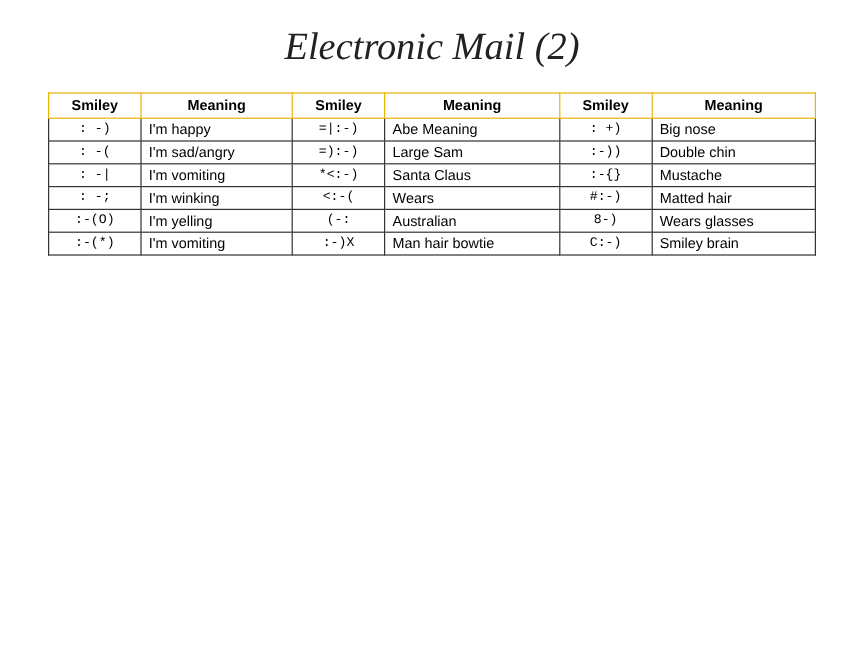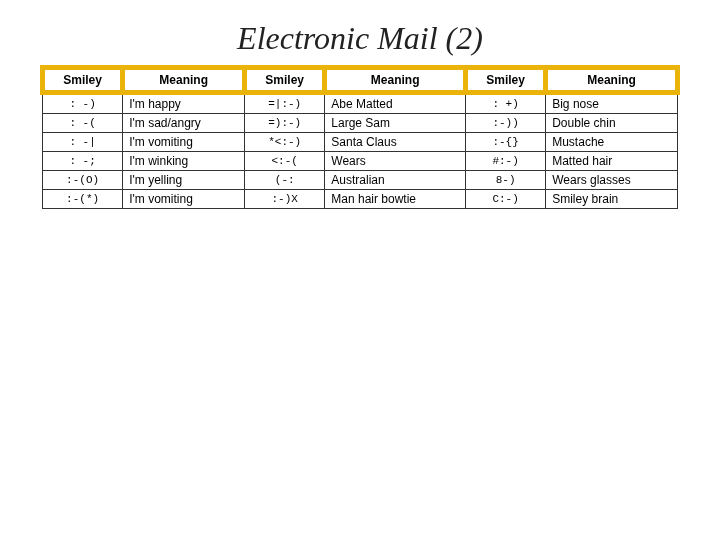--- a/index.html
+++ b/index.html
@@ -14,37 +14,37 @@
       width: 720px;
       height: 540px;
       display: flex;
       flex-direction: column;
       align-items: center;
       padding: 20px 40px;
     }
     .title {
       font-size: 32px;
       font-weight: normal;
-      margin-bottom: 8px;
+      margin-bottom: 20px;
       color: #222;
       font-style: italic;
     }
     .table-wrapper {
       width: 100%;
       margin-bottom: 30px;
     }
     table {
       width: 100%;
       border-collapse: collapse;
       font-size: 12px;
       font-family: Arial, Helvetica, sans-serif;
     }
     table th {
       background: #fff;
-      border: 5px solid #eab308;
+      border: 1px solid #eab308;
       padding: 3px 6px;
       font-weight: bold;
       text-align: center;
     }
     table td {
       border: 1px solid #333;
       padding: 2px 6px;
       white-space: nowrap;
     }
     table td:first-child {
@@ -75,21 +75,21 @@
             <th>Meaning</th>
             <th>Smiley</th>
             <th>Meaning</th>
           </tr>
       </thead>
       <tbody id="table-body">
           <tr>
             <td style="text-align: center; font-family: &quot;Courier New&quot;, monospace; font-size: 11px;">: -)</td>
             <td>I'm happy</td>
             <td style="text-align: center; font-family: &quot;Courier New&quot;, monospace; font-size: 11px;">=|:-)</td>
-            <td>Abe Matted</td>
+            <td>Abe Meaning</td>
             <td style="text-align: center; font-family: &quot;Courier New&quot;, monospace; font-size: 11px;">: +)</td>
             <td>Big nose</td>
           </tr>
           <tr>
             <td style="text-align: center; font-family: &quot;Courier New&quot;, monospace; font-size: 11px;">: -(</td>
             <td>I'm sad/angry</td>
             <td style="text-align: center; font-family: &quot;Courier New&quot;, monospace; font-size: 11px;">=):-)</td>
             <td>Large Sam</td>
             <td style="text-align: center; font-family: &quot;Courier New&quot;, monospace; font-size: 11px;">:-))</td>
             <td>Double chin</td>

